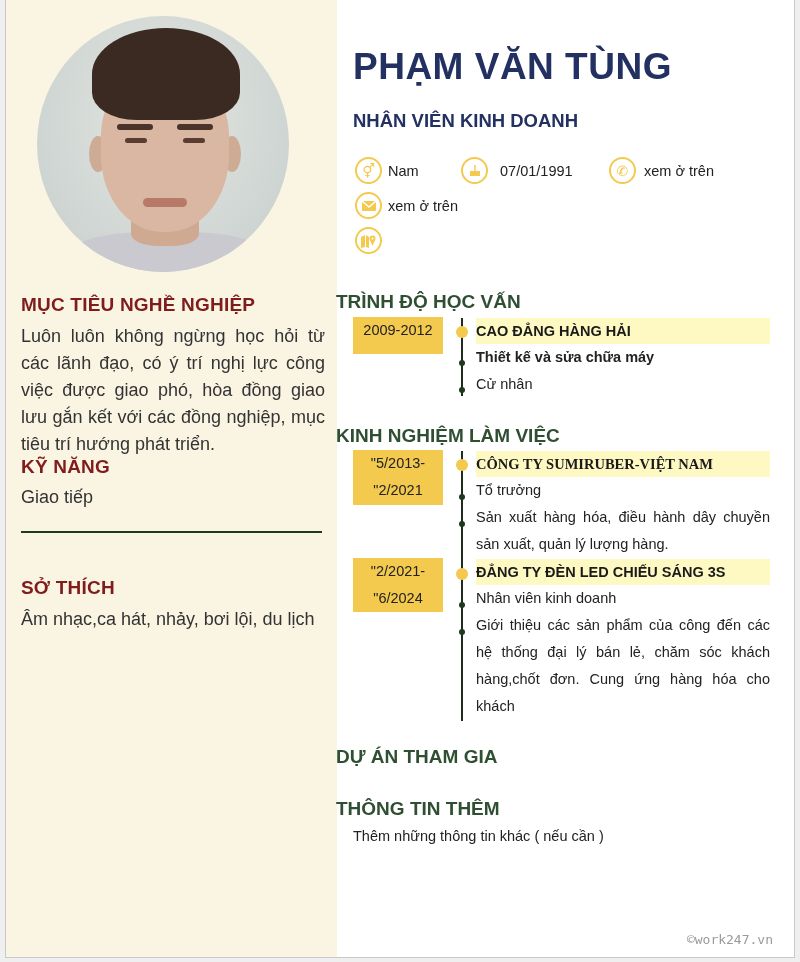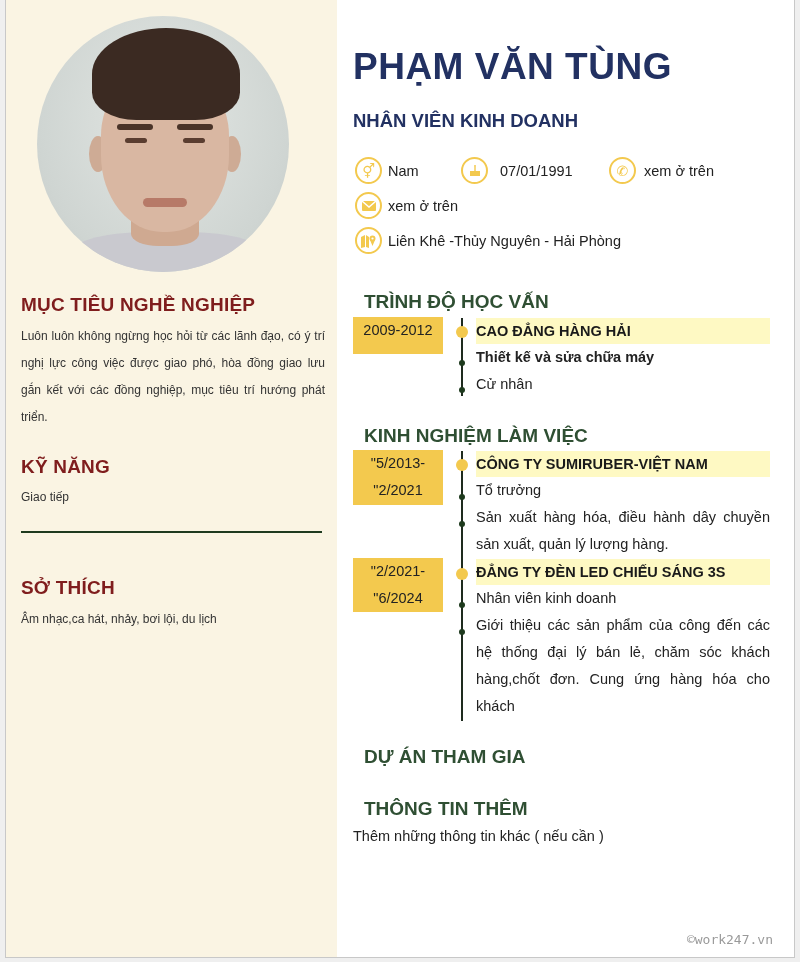--- a/index.html
+++ b/index.html
@@ -26,34 +26,34 @@
   .avatar .brow-l { position: absolute; left: 80px; top: 108px; width: 36px; height: 6px; background: #4a3328; border-radius: 3px; }
   .avatar .brow-r { position: absolute; left: 140px; top: 108px; width: 36px; height: 6px; background: #4a3328; border-radius: 3px; }
   .avatar .eye-l { position: absolute; left: 88px; top: 122px; width: 22px; height: 5px; background: #5a3d30; border-radius: 3px; }
   .avatar .eye-r { position: absolute; left: 146px; top: 122px; width: 22px; height: 5px; background: #5a3d30; border-radius: 3px; }
   .avatar .mouth { position: absolute; left: 106px; top: 182px; width: 44px; height: 9px; background: #b77a68; border-radius: 5px; }
   .avatar .shirt { position: absolute; left: 30px; top: 216px; width: 200px; height: 60px; background: #c9c9cf; border-radius: 40% 40% 0 0; }
   .avatar .neck { position: absolute; left: 94px; top: 200px; width: 68px; height: 30px; background: #cfa991; border-radius: 0 0 40% 40%; }
 
   
   .side-h { position: absolute; left: 21px; font-size: 19px; font-weight: bold; color: #7f1d1d; letter-spacing: 0.2px; }
-  .side-p { position: absolute; left: 21px; width: 304px; font-size: 12px; color: #333; line-height: 27px; text-align: justify; }
+  .side-p { position: absolute; left: 21px; width: 304px; font-size: 18px; color: #333; line-height: 27px; text-align: justify; }
   .side-line { position: absolute; left: 21px; top: 531px; width: 301px; height: 2px; background: #1e3a1e; }
 
   
   .name { position: absolute; left: 353px; top: 46px; font-size: 37px; font-weight: bold; color: #223162; letter-spacing: 0.5px; }
   .title { position: absolute; left: 353px; top: 110px; font-size: 18.5px; font-weight: bold; color: #223162; }
 
   .info { position: absolute; display: flex; align-items: center; font-size: 14.5px; color: #222; }
   .info .ico {
     width: 27px; height: 27px; border-radius: 50%; border: 2px solid #f3c94e; margin-right: 6px;
     display: flex; align-items: center; justify-content: center; color: #f3c94e; font-size: 14px; background: #fff;
   }
 
-  .sec-h { position: absolute; left: 364px; font-size: 19px; font-weight: bold; color: #2f4f33; }
+  .sec-h { position: absolute; left: 336px; font-size: 19px; font-weight: bold; color: #2f4f33; }
 
   .date-box {
     position: absolute; left: 353px; width: 90px; background: #f3c94e; color: #222;
     font-size: 14.5px; text-align: center; line-height: 27px;
   }
   .tl-line { position: absolute; left: 461px; width: 1.5px; background: #1e2b1e; }
   .tl-dot { position: absolute; left: 456px; width: 12px; height: 12px; border-radius: 50%; background: #f3c94e; }
   .tl-bullet { position: absolute; left: 459px; width: 6px; height: 6px; border-radius: 50%; background: #1e3a1e; }
   .org-bar {
     position: absolute; left: 476px; width: 294px; height: 26px; background: #fef9c3;
@@ -128,42 +128,41 @@
 <div class="info" style="left:355px; top:227px;">
   <span class="ico">
     <svg width="15" height="14" viewBox="0 0 15 14">
         <path d="M0 3 L4 1 L4 13 L0 14 Z" fill="#f3c94e"></path>
         <path d="M5 1 L8 3 L8 14 L5 13 Z" fill="#f3c94e"></path>
         <circle cx="11.5" cy="4.5" r="3" fill="#f3c94e"></circle>
         <path d="M9 6 L11.5 12 L14 6 Z" fill="#f3c94e"></path>
         <circle cx="11.5" cy="4.5" r="1.1" fill="#fff"></circle>
       </svg>
   </span>
-  <span>Liên Khê -Thủy Nguyên - Hải Phòng</span>
 </div>
 
 <div class="sec-h" style="top:291px;">TRÌNH ĐỘ HỌC VẤN</div>
 <div class="date-box" style="top:317px; height:37px;">2009-2012</div>
 <div class="tl-line" style="top:318px; height:78px;"></div>
 <div class="tl-dot" style="top:326px;"></div>
 <div class="org-bar" style="top:318px;">CAO ĐẲNG HÀNG HẢI</div>
 <div class="tl-bullet" style="top:360px;"></div>
 <div class="tl-text" style="top:344px;font-weight:bold;">Thiết kế và sửa chữa máy</div>
 <div class="tl-bullet" style="top:387px;"></div>
 <div class="tl-text" style="top:371px;">Cử nhân</div>
 
 <div class="sec-h" style="top:425px;">KINH NGHIỆM LÀM VIỆC</div>
 <div class="tl-line" style="top:451px; height:270px;"></div>
 
 <div class="date-box" style="top:450px; height:55px;">
   <div>"5/2013-</div>
   <div>"2/2021</div>
 </div>
 <div class="tl-dot" style="top:459px;"></div>
-<div class="org-bar" style="top:451px;">CÔNG TY SUMIRUBER-VIỆT NAM</div>
+<div class="org-bar" style="top:451px;font-family:Liberation Serif, serif;">CÔNG TY SUMIRUBER-VIỆT NAM</div>
 <div class="tl-bullet" style="top:494px;"></div>
 <div class="tl-text" style="top:477px;">Tổ trưởng</div>
 <div class="tl-bullet" style="top:521px;"></div>
 <div class="tl-text" style="top:504px;">Sản xuất hàng hóa, điều hành dây chuyền sản xuất, quản lý lượng hàng.</div>
 
 <div class="date-box" style="top:558px; height:54px;">
   <div>"2/2021-</div>
   <div>"6/2024</div>
 </div>
 <div class="tl-dot" style="top:568px;"></div>

